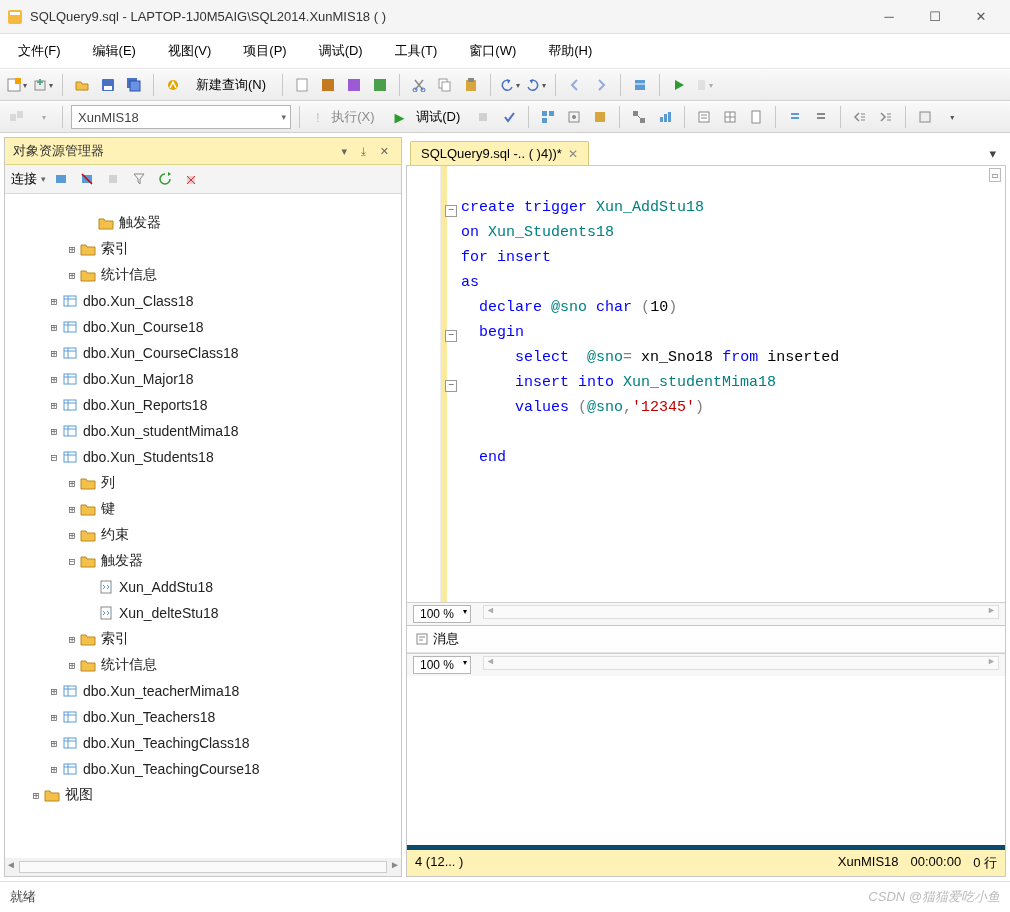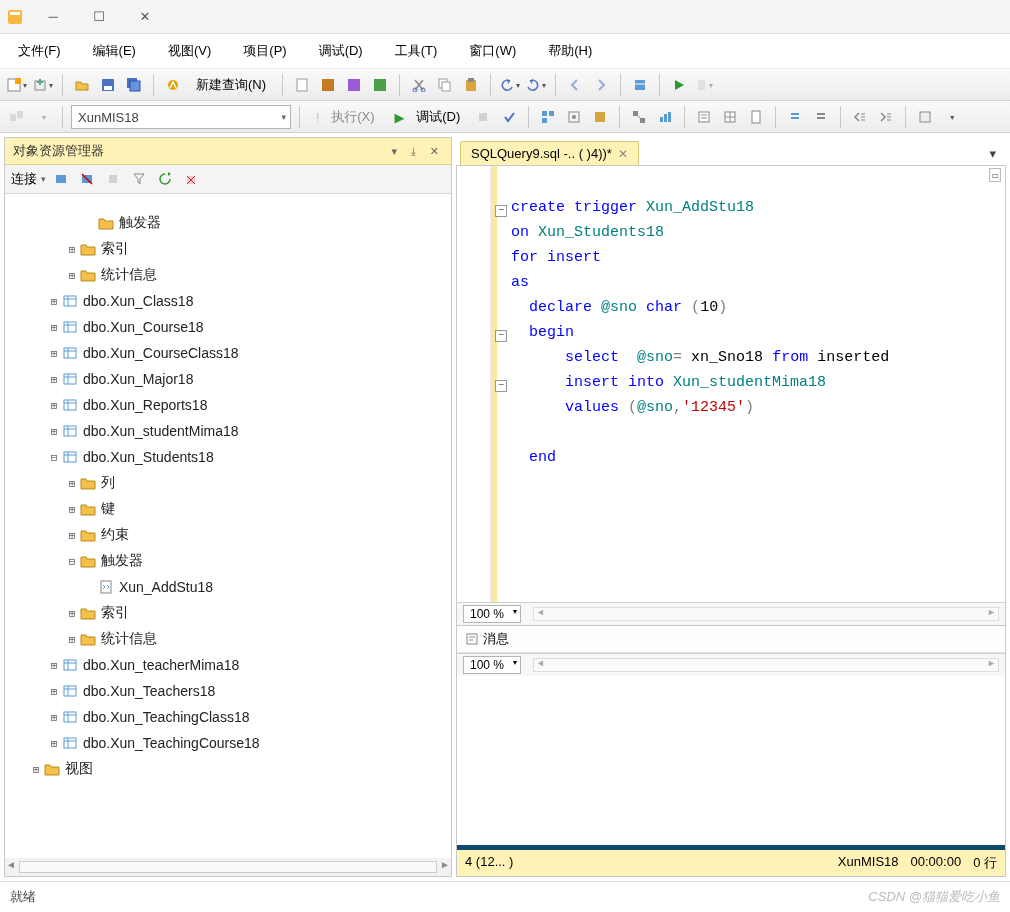--- a/index.html
+++ b/index.html
@@ -12,21 +12,21 @@
   .menubar span { padding: 4px 10px; cursor: default; }
   .toolbar { display: flex; align-items: center; gap: 4px; padding: 3px 6px; background: linear-gradient(#f9f9f9,#ececec); border-bottom: 1px solid #d0d0d0; border-top: 1px solid #fff; }
   .tbtn { width: 22px; height: 22px; display:flex; align-items:center; justify-content:center; border-radius:2px; }
   .tdrop::after { content:"▾"; font-size:8px; color:#555; margin-left:2px;}
   .sep { width:1px; height:22px; background:#c8c8c8; margin:0 4px;}
   .btn-text { display:flex; align-items:center; gap:4px; padding:2px 8px; height:24px;}
   .combo { height:24px; border:1px solid #b5b5b5; background:#fff; display:flex; align-items:center; padding:0 18px 0 6px; position:relative; min-width:220px; color:#444;}
   .combo::after { content:"▾"; position:absolute; right:4px; color:#666; font-size:9px;}
   .main { flex:1; display:flex; overflow:hidden; }
   .panel { display:flex; flex-direction:column; border:1px solid #c8c8c8; }
-  .obj-explorer { width:448px; margin: 4px 4px 4px 4px; }
+  .obj-explorer { width:398px; margin: 4px 4px 4px 4px; }
   .panel-title { background:#fff2b6; padding:4px 8px; display:flex; align-items:center; gap:6px; font-size:13px; color:#333; border-bottom: 1px solid #e0d48a;}
   .panel-title .spacer { flex:1; }
   .panel-title .pin, .panel-title .close { font-size:11px; color:#666; padding:0 4px; cursor:default;}
   .panel-sub { background:#f4f4f4; display:flex; align-items:center; gap:4px; padding:3px 6px; border-bottom:1px solid #d9d9d9;}
   .tree-wrap { flex:1; overflow:auto; background:#fff;}
   .tree { padding: 4px 0; font-size: 14px; color:#222; white-space:nowrap;margin-top:12px;}
   .tree-row { display:flex; align-items:center; height:26px; padding-right:6px;}
   .exp { width:14px; text-align:center; color:#666; font-family:monospace; font-size:11px; cursor:default;}
   .ticon { width:18px; display:inline-flex; justify-content:center; }
   .hscroll { height:18px; background:#f2f2f2; display:flex; align-items:center;}
@@ -42,21 +42,21 @@
   .code-wrap { flex:1; display:flex; background:#fff; overflow:auto; position:relative;}
   .gutter { width:34px; background:#fff; border-right:1px solid #eee; position:relative;}
   .outline-bar { position:absolute; left:34px; top:0; width:6px; bottom:0; background:#f9eaa0;}
   .code { padding:4px 10px 4px 20px; font-family: Consolas, "Courier New", monospace; font-size:15px; line-height:25px; position:relative; white-space:pre;}
   .kw { color:#0000ff; }
   .name { color:#008080; }
   .sys { color:#008080; }
   .gray { color:#808080;}
   .str { color:#c00000;}
   .fold { position:absolute; left:-16px; width:12px; height:12px; border:1px solid #999; background:#fff; text-align:center; line-height:9px; font-size:10px; color:#555; top:6px;}
-  .zoom-bar { display:flex; align-items:center; gap:12px; border-top:1px solid #d0d0d0; padding:2px 6px; font-size:12px; background:#f7f7f7;}
+  .zoom-bar { display:flex; align-items:flex-start; gap:12px; border-top:1px solid #d0d0d0; padding:2px 6px; font-size:12px; background:#f7f7f7;}
   .zoom-bar .combo-sm { border:1px solid #b5b5b5; padding:1px 16px 1px 6px; position:relative; background:#fff;}
   .zoom-bar .combo-sm::after { content:"▾"; position:absolute; right:3px; font-size:8px;}
   .zoom-bar .hsb { flex:1; height:14px; background:#fafafa; border:1px solid #ddd; position:relative;}
   .zoom-bar .hsb::before{content:"◄"; position:absolute; left:2px; top:-1px; font-size:9px; color:#aaa;}
   .zoom-bar .hsb::after{content:"►"; position:absolute; right:2px; top:-1px; font-size:9px; color:#aaa;}
   .msg-panel { height: 220px; display:flex; flex-direction:column; border-top:1px solid #c8c8c8;}
   .msg-tab { display:flex; align-items:center; gap:4px; padding:4px 8px; background:#fefefe; border-bottom:1px solid #e4e4e4; font-size:13px;}
   .msg-body { flex:1; padding:8px 20px; font-size:14px; color:#222; background:#fff;}
   .status-strip { background:#fff2b6; padding:4px 8px; font-size:13px; display:flex; gap:12px; border-top:5px solid #0c4a6e;}
   .status-strip span:first-child { flex:1; overflow:hidden; text-overflow:ellipsis; white-space:nowrap;}
@@ -69,20 +69,21 @@
 </head>
 <body>
 
 <div class="titlebar">
   <span class="icon">
     <svg width="18" height="18">
         <rect x="2" y="2" width="14" height="14" fill="#f4b93e" rx="2"></rect>
         <rect x="4" y="4" width="10" height="3" fill="#fff"></rect>
       </svg>
   </span>
+  <span class="title">SQLQuery9.sql - LAPTOP-1J0M5AIG\SQL2014.XunMIS18 (                                     )</span>
   <div class="win-btn">─</div>
   <div class="win-btn">☐</div>
   <div class="win-btn">✕</div>
 </div>
 
 <div class="menubar">
   <span>文件(F)</span>
   <span>编辑(E)</span>
   <span>视图(V)</span>
   <span>项目(P)</span>
@@ -470,20 +471,26 @@
               <svg width="16" height="14">
                 <path d="M1 3h5l1 2h8v8H1z" fill="#f4c049" stroke="#b88b1f"></path>
               </svg>
             </span>&nbsp;<span>触发器</span></div>
           <div class="tree-row" style="padding-left: 78px;"><span class="exp"></span><span class="ticon">
               <svg width="16" height="14">
                 <rect x="3" y="1" width="10" height="12" fill="#fff" stroke="#888"></rect>
                 <path d="M5 5l2 2-2 2M9 5l2 2-2 2" stroke="#5b9bd5" fill="none"></path>
               </svg>
             </span>&nbsp;<span>Xun_AddStu18</span></div>
+          <div class="tree-row" style="padding-left: 78px;"><span class="exp"></span><span class="ticon">
+              <svg width="16" height="14">
+                <rect x="3" y="1" width="10" height="12" fill="#fff" stroke="#888"></rect>
+                <path d="M5 5l2 2-2 2M9 5l2 2-2 2" stroke="#5b9bd5" fill="none"></path>
+              </svg>
+            </span>&nbsp;<span>Xun_delteStu18</span></div>
           <div class="tree-row" style="padding-left: 60px;"><span class="exp">⊞</span><span class="ticon">
               <svg width="16" height="14">
                 <path d="M1 3h5l1 2h8v8H1z" fill="#f4c049" stroke="#b88b1f"></path>
               </svg>
             </span>&nbsp;<span>索引</span></div>
           <div class="tree-row" style="padding-left: 60px;"><span class="exp">⊞</span><span class="ticon">
               <svg width="16" height="14">
                 <path d="M1 3h5l1 2h8v8H1z" fill="#f4c049" stroke="#b88b1f"></path>
               </svg>
             </span>&nbsp;<span>统计信息</span></div>

